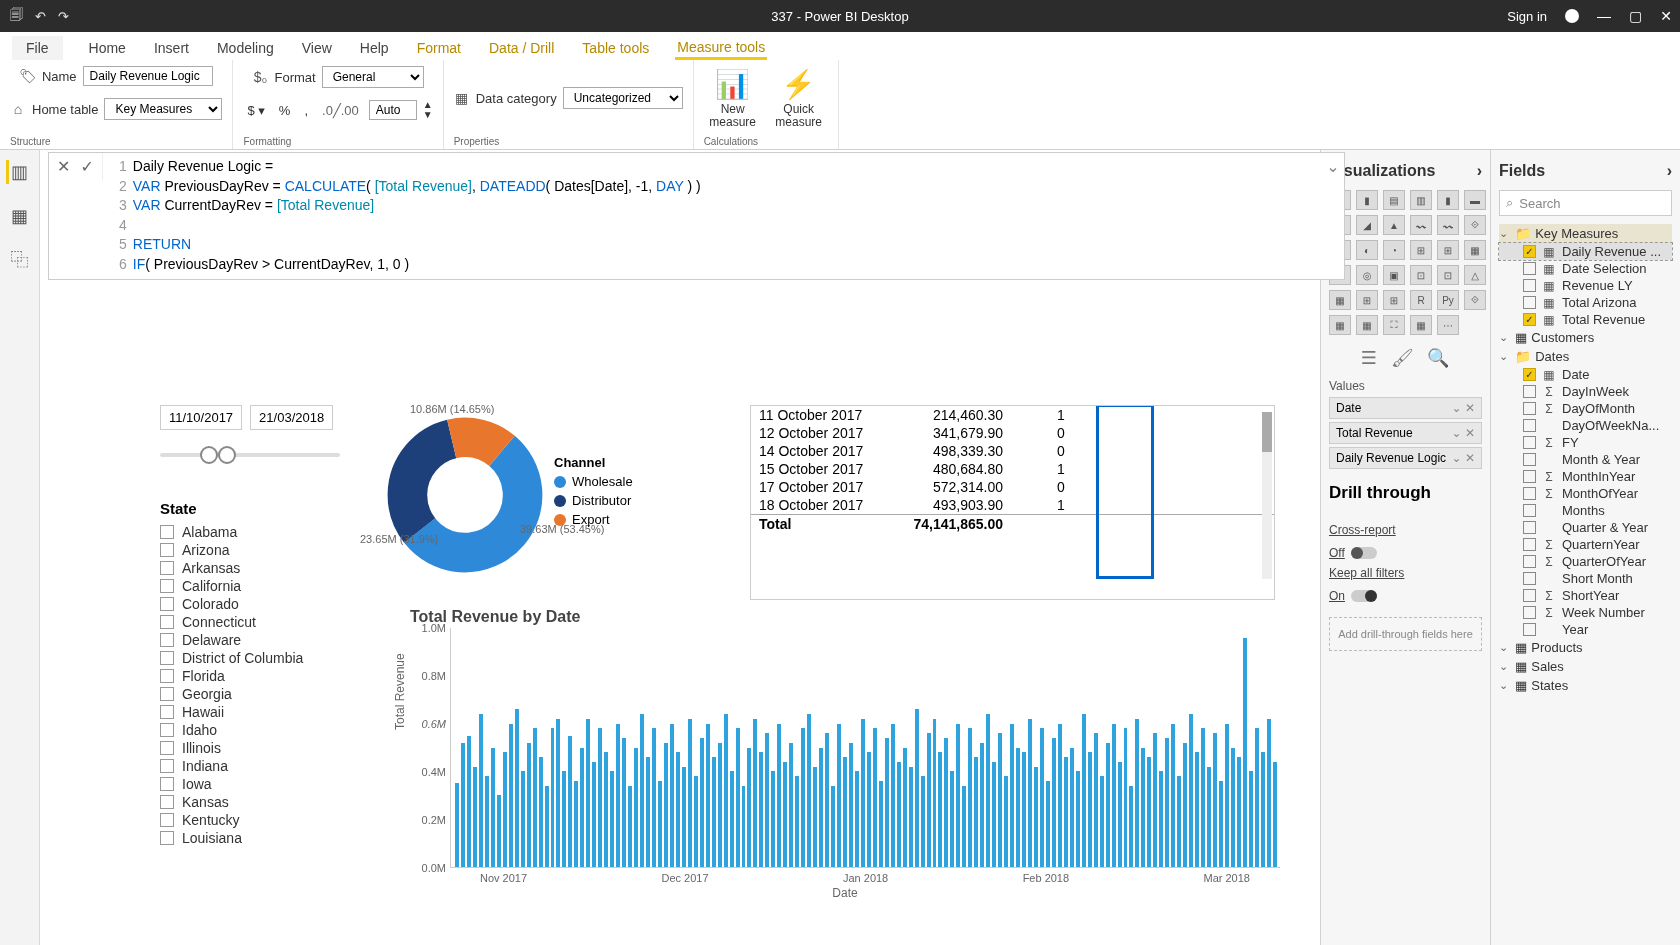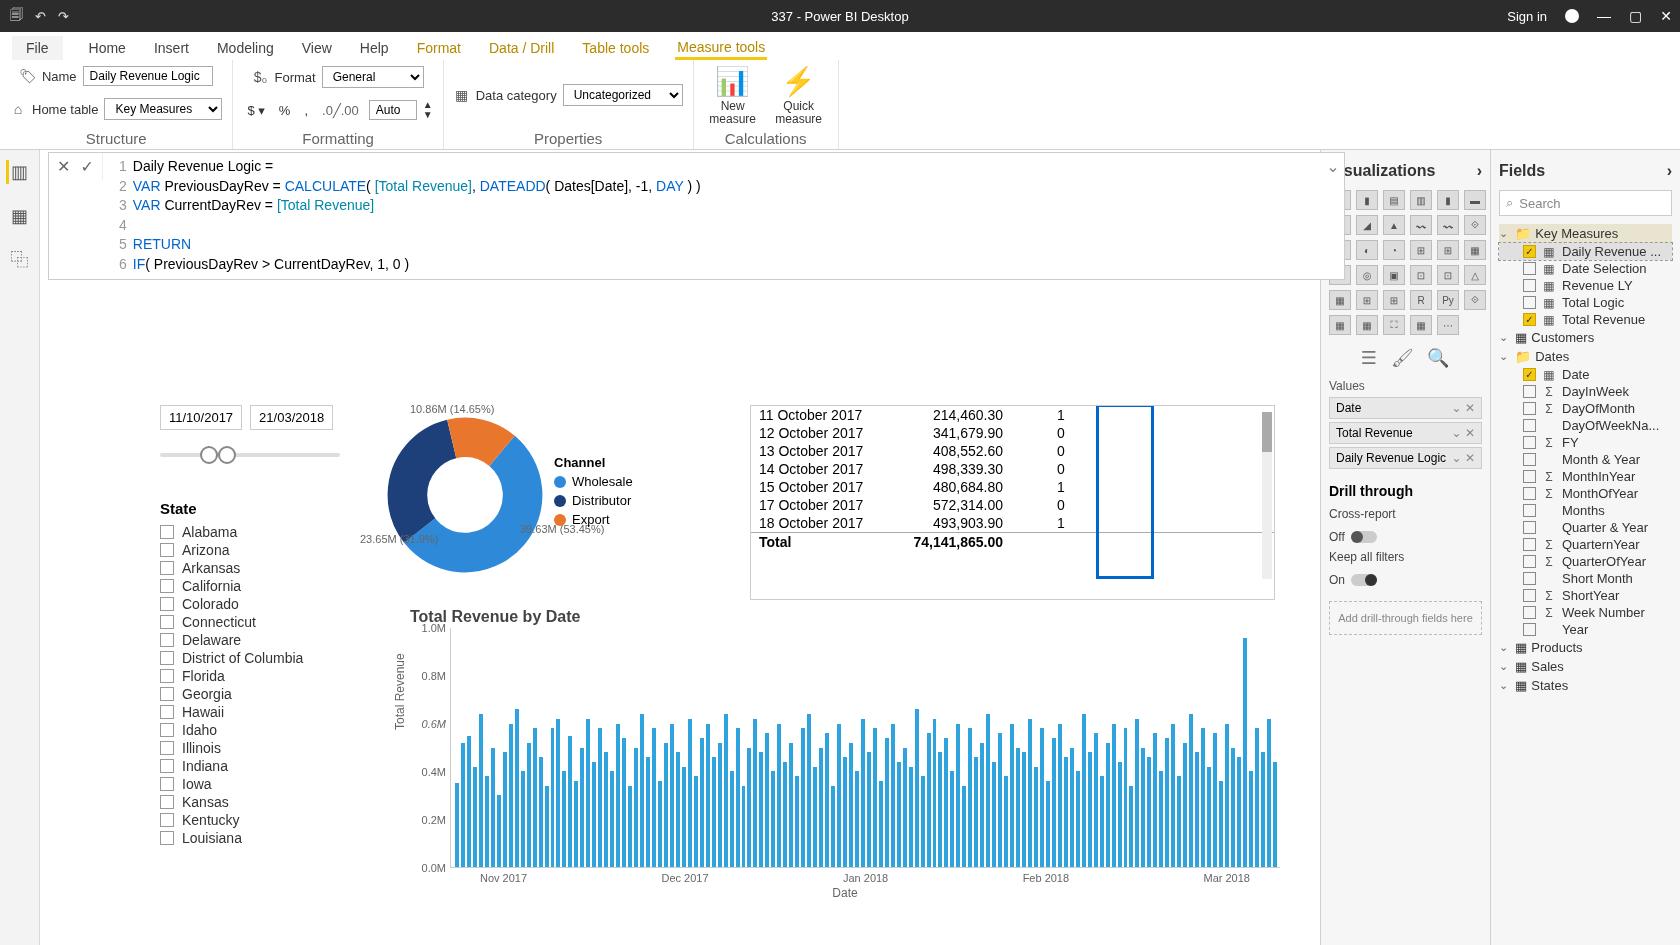--- a/index.html
+++ b/index.html
@@ -18,21 +18,21 @@
 .ribbon-tabs { height: 28px; background: #fff; display: flex; align-items: flex-end; padding-left: 12px; gap: 24px; font-size: 14px; border-bottom: none; }
 .ribbon-tabs .tab { padding: 4px 2px; color: #444; cursor: pointer; }
 .ribbon-tabs .tab.file { background: #f3f3f3; padding: 4px 14px; }
 .ribbon-tabs .tab.contextual { color: #b58a00; }
 .ribbon-tabs .tab.active { border-bottom: 3px solid #f2c811; padding-bottom: 2px; }
 
 
 .ribbon { height: 90px; background: #fff; border-bottom: 1px solid #d0d0d0; display: flex; position: relative; }
 .ribbon-group { display: flex; flex-direction: column; padding: 6px 10px 2px 10px; border-right: 1px solid #e4e4e4; }
 .ribbon-group-body { flex: 1; display: flex; gap: 8px; align-items: center; }
-.ribbon-group-label { font-size: 15px; color: #666; text-align: center; padding-top: 2px; }
+.ribbon-group-label { font-size: 10px; color: #666; text-align: left; padding-top: 2px; }
 .rg-row { display: flex; align-items: center; gap: 6px; font-size: 13px; color: #333; margin-bottom: 4px; }
 .rg-col { display: flex; flex-direction: column; }
 .rg-icon { width: 16px; height: 16px; display: inline-flex; align-items: center; justify-content: center; font-size: 14px; color: #555; }
 .rg-input { border: 1px solid #aaa; font-size: 12px; padding: 2px 6px; background: #fff; }
 .rg-select { border: 1px solid #aaa; font-size: 12px; padding: 2px 6px; background: #fff; }
 .rg-bigbtn { display: flex; flex-direction: column; align-items: center; justify-content: center; width: 58px; font-size: 12px; color: #333; text-align: center; line-height: 1.1; }
 .rg-bigbtn .bigicon { font-size: 28px; margin-bottom: 2px; }
 
 
 .leftrail { position: absolute; left: 0; top: 150px; width: 40px; bottom: 0; background: #f3f3f3; border-right: 1px solid #d8d8d8; display: flex; flex-direction: column; align-items: center; padding-top: 10px; gap: 20px; }
@@ -100,22 +100,22 @@
 .viz-pane { position: absolute; right: 190px; top: 150px; width: 170px; bottom: 0; background: #f6f6f6; border-left: 1px solid #d0d0d0; padding: 12px 8px; overflow:hidden; }
 .fields-pane { position: absolute; right: 0; top: 150px; width: 190px; bottom: 0; background: #f6f6f6; border-left: 1px solid #d0d0d0; padding: 12px 8px; overflow:hidden; }
 .pane-header { font-size: 16px; font-weight: 600; color: #333; margin-bottom: 10px; display: flex; justify-content: space-between; align-items: center; }
 .viz-grid { display: grid; grid-template-columns: repeat(6, 22px); gap: 5px; margin-bottom: 12px; }
 .viz-grid .vi { width: 22px; height: 20px; background: #ddd; border: 1px solid #bbb; display:flex; align-items:center; justify-content:center; font-size:10px; color:#555; cursor:pointer; }
 .format-switch { display: flex; gap: 14px; justify-content: center; margin: 6px 0 10px; }
 .format-switch span { font-size: 18px; color: #777; cursor:pointer; }
 .wells-label { font-size: 12px; color: #555; margin: 6px 0 4px; }
 .well { background: #e8e8e8; border: 1px solid #ccc; font-size: 12px; padding: 3px 6px; margin-bottom: 3px; display: flex; justify-content: space-between; align-items: center; }
 .well .wx { color: #888; cursor: pointer; }
-.drill-header { font-size: 14px; font-weight: 600; margin: 14px 0 8px; }
-.drill-row { font-size: 12px; color: #444; margin-bottom: 6px; }
+.drill-header { font-size: 17px; font-weight: 600; margin: 14px 0 20px; }
+.drill-row { font-size: 12px; color: #444; margin-bottom: 6px; text-decoration: underline; }
 .toggle { display: inline-flex; align-items: center; gap: 6px; }
 .toggle .track2 { width: 26px; height: 12px; background: #ccc; border-radius: 6px; position: relative; }
 .toggle .knob { width: 12px; height: 12px; background: #555; border-radius: 50%; position: absolute; top: 0; }
 .drill-drop { border: 1px dashed #bbb; font-size: 11px; color: #888; padding: 10px 4px; text-align: center; margin-top: 8px; }
 
 .search-box { display: flex; align-items: center; gap: 6px; background: #fff; border: 1px solid #ccc; padding: 4px 6px; margin-bottom: 8px; font-size: 13px; color: #888; }
 .field-group { font-size: 13px; }
 .field-table { display: flex; align-items: center; gap: 4px; padding: 2px 0; color: #333; cursor:pointer; }
 .field-table .expand-icon{ width:12px; color:#666; font-size:11px; }
 .field-item { display: flex; align-items: center; gap: 6px; padding: 1px 0 1px 24px; font-size: 13px; color: #333; }
@@ -371,26 +371,20 @@
         <tbody id="rev-tbody">
           <tr>
             <td>11 October 2017</td>
             <td>214,460.30</td>
             <td>1</td>
             <td></td>
           </tr>
           <tr>
             <td>12 October 2017</td>
             <td>341,679.90</td>
-            <td>0</td>
-            <td></td>
-          </tr>
-          <tr>
-            <td>13 October 2017</td>
-            <td>408,552.60</td>
             <td>0</td>
             <td></td>
           </tr>
           <tr>
             <td>14 October 2017</td>
             <td>498,339.30</td>
             <td>0</td>
             <td></td>
           </tr>
           <tr>
@@ -694,21 +688,21 @@
           <span>Date Selection</span>
         </div>
         <div class="field-item">
           <span class="cb"></span>
           <span class="fi-icon">▦</span>
           <span>Revenue LY</span>
         </div>
         <div class="field-item">
           <span class="cb"></span>
           <span class="fi-icon">▦</span>
-          <span>Total Logic</span>
+          <span>Total Arizona</span>
         </div>
         <div class="field-item">
           <span class="cb checked">✓</span>
           <span class="fi-icon">▦</span>
           <span>Total Revenue</span>
         </div>
       </div>
     <div class="field-table">
         <span class="expand-icon">⌄</span>
         <span>▦</span>

